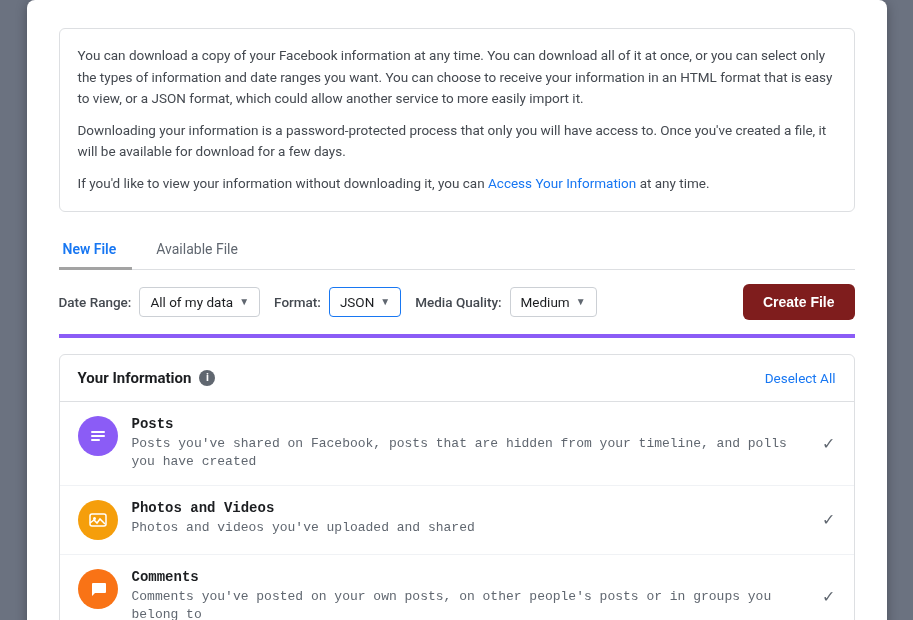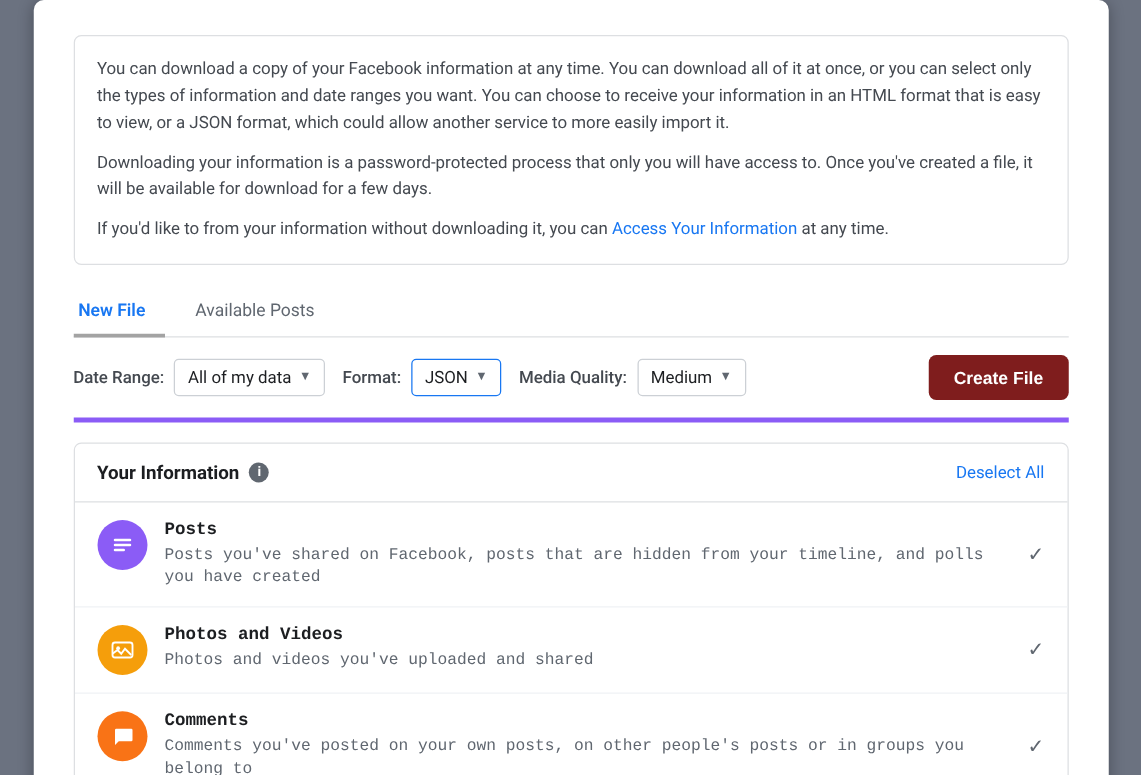--- a/index.html
+++ b/index.html
@@ -201,27 +201,27 @@
 </head>
 <body>
 
 <div class="window">
 
 
   <div class="info-box">
     <p>You can download a copy of your Facebook information at any time. You can download all of it at once, or you can select only the types of information and date ranges you want. You can choose to receive your information in an HTML format that is easy to view, or a JSON format, which could allow another service to more easily import it.</p>
     <p>Downloading your information is a password-protected process that only you will have access to. Once you've created a file, it will be available for download for a few days.</p>
     <p>
-      <span>If you'd like to from your information without downloading it, you can </span><a href="#">Access Your Information</a><span> at any time.</span>
+      <span>If you'd like to view your information without downloading it, you can </span><a href="#">Access Your Information</a><span> at any time.</span>
     </p>
   </div>
 
   <div class="tabs">
     <div class="tab active">New File</div>
-    <div class="tab">Available Posts</div>
+    <div class="tab">Available File</div>
   </div>
 
   <div class="controls-bar">
     <div class="control-group">
       <span class="control-label">Date Range:</span>
       <div class="dropdown no-border">
         <span>All of my data</span>
         <span class="chevron">▼</span>
       </div>
     </div>

